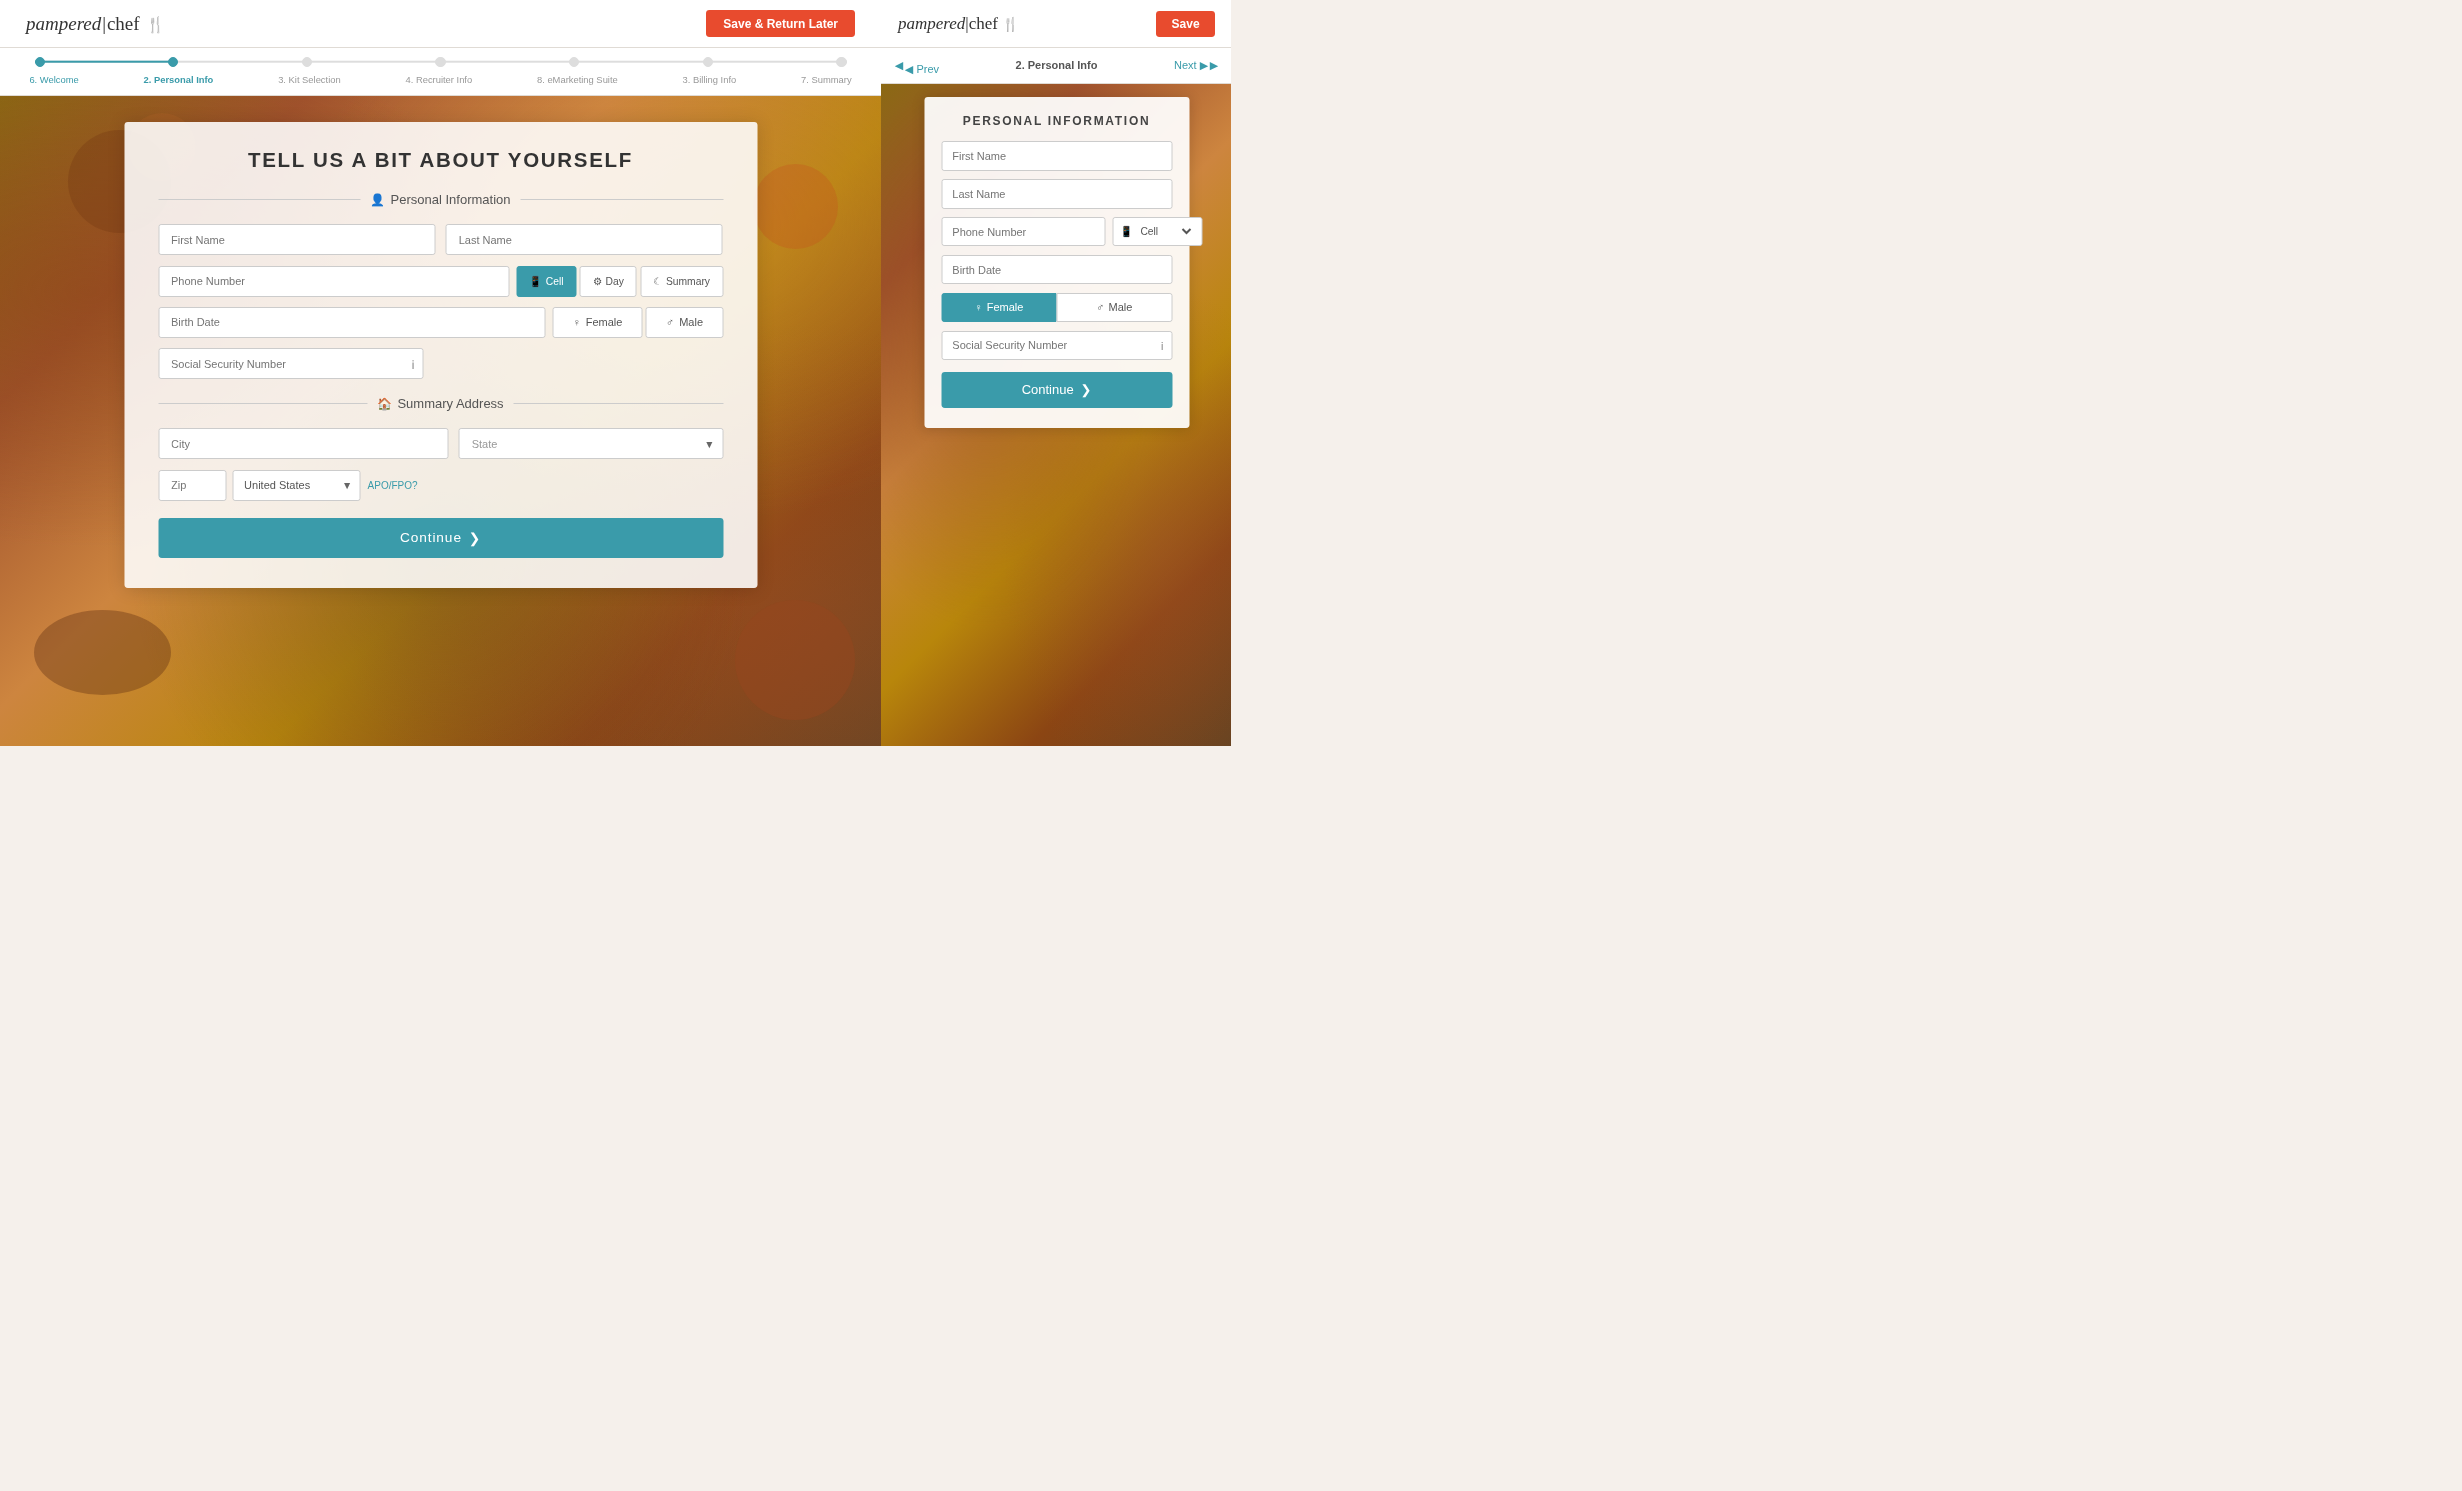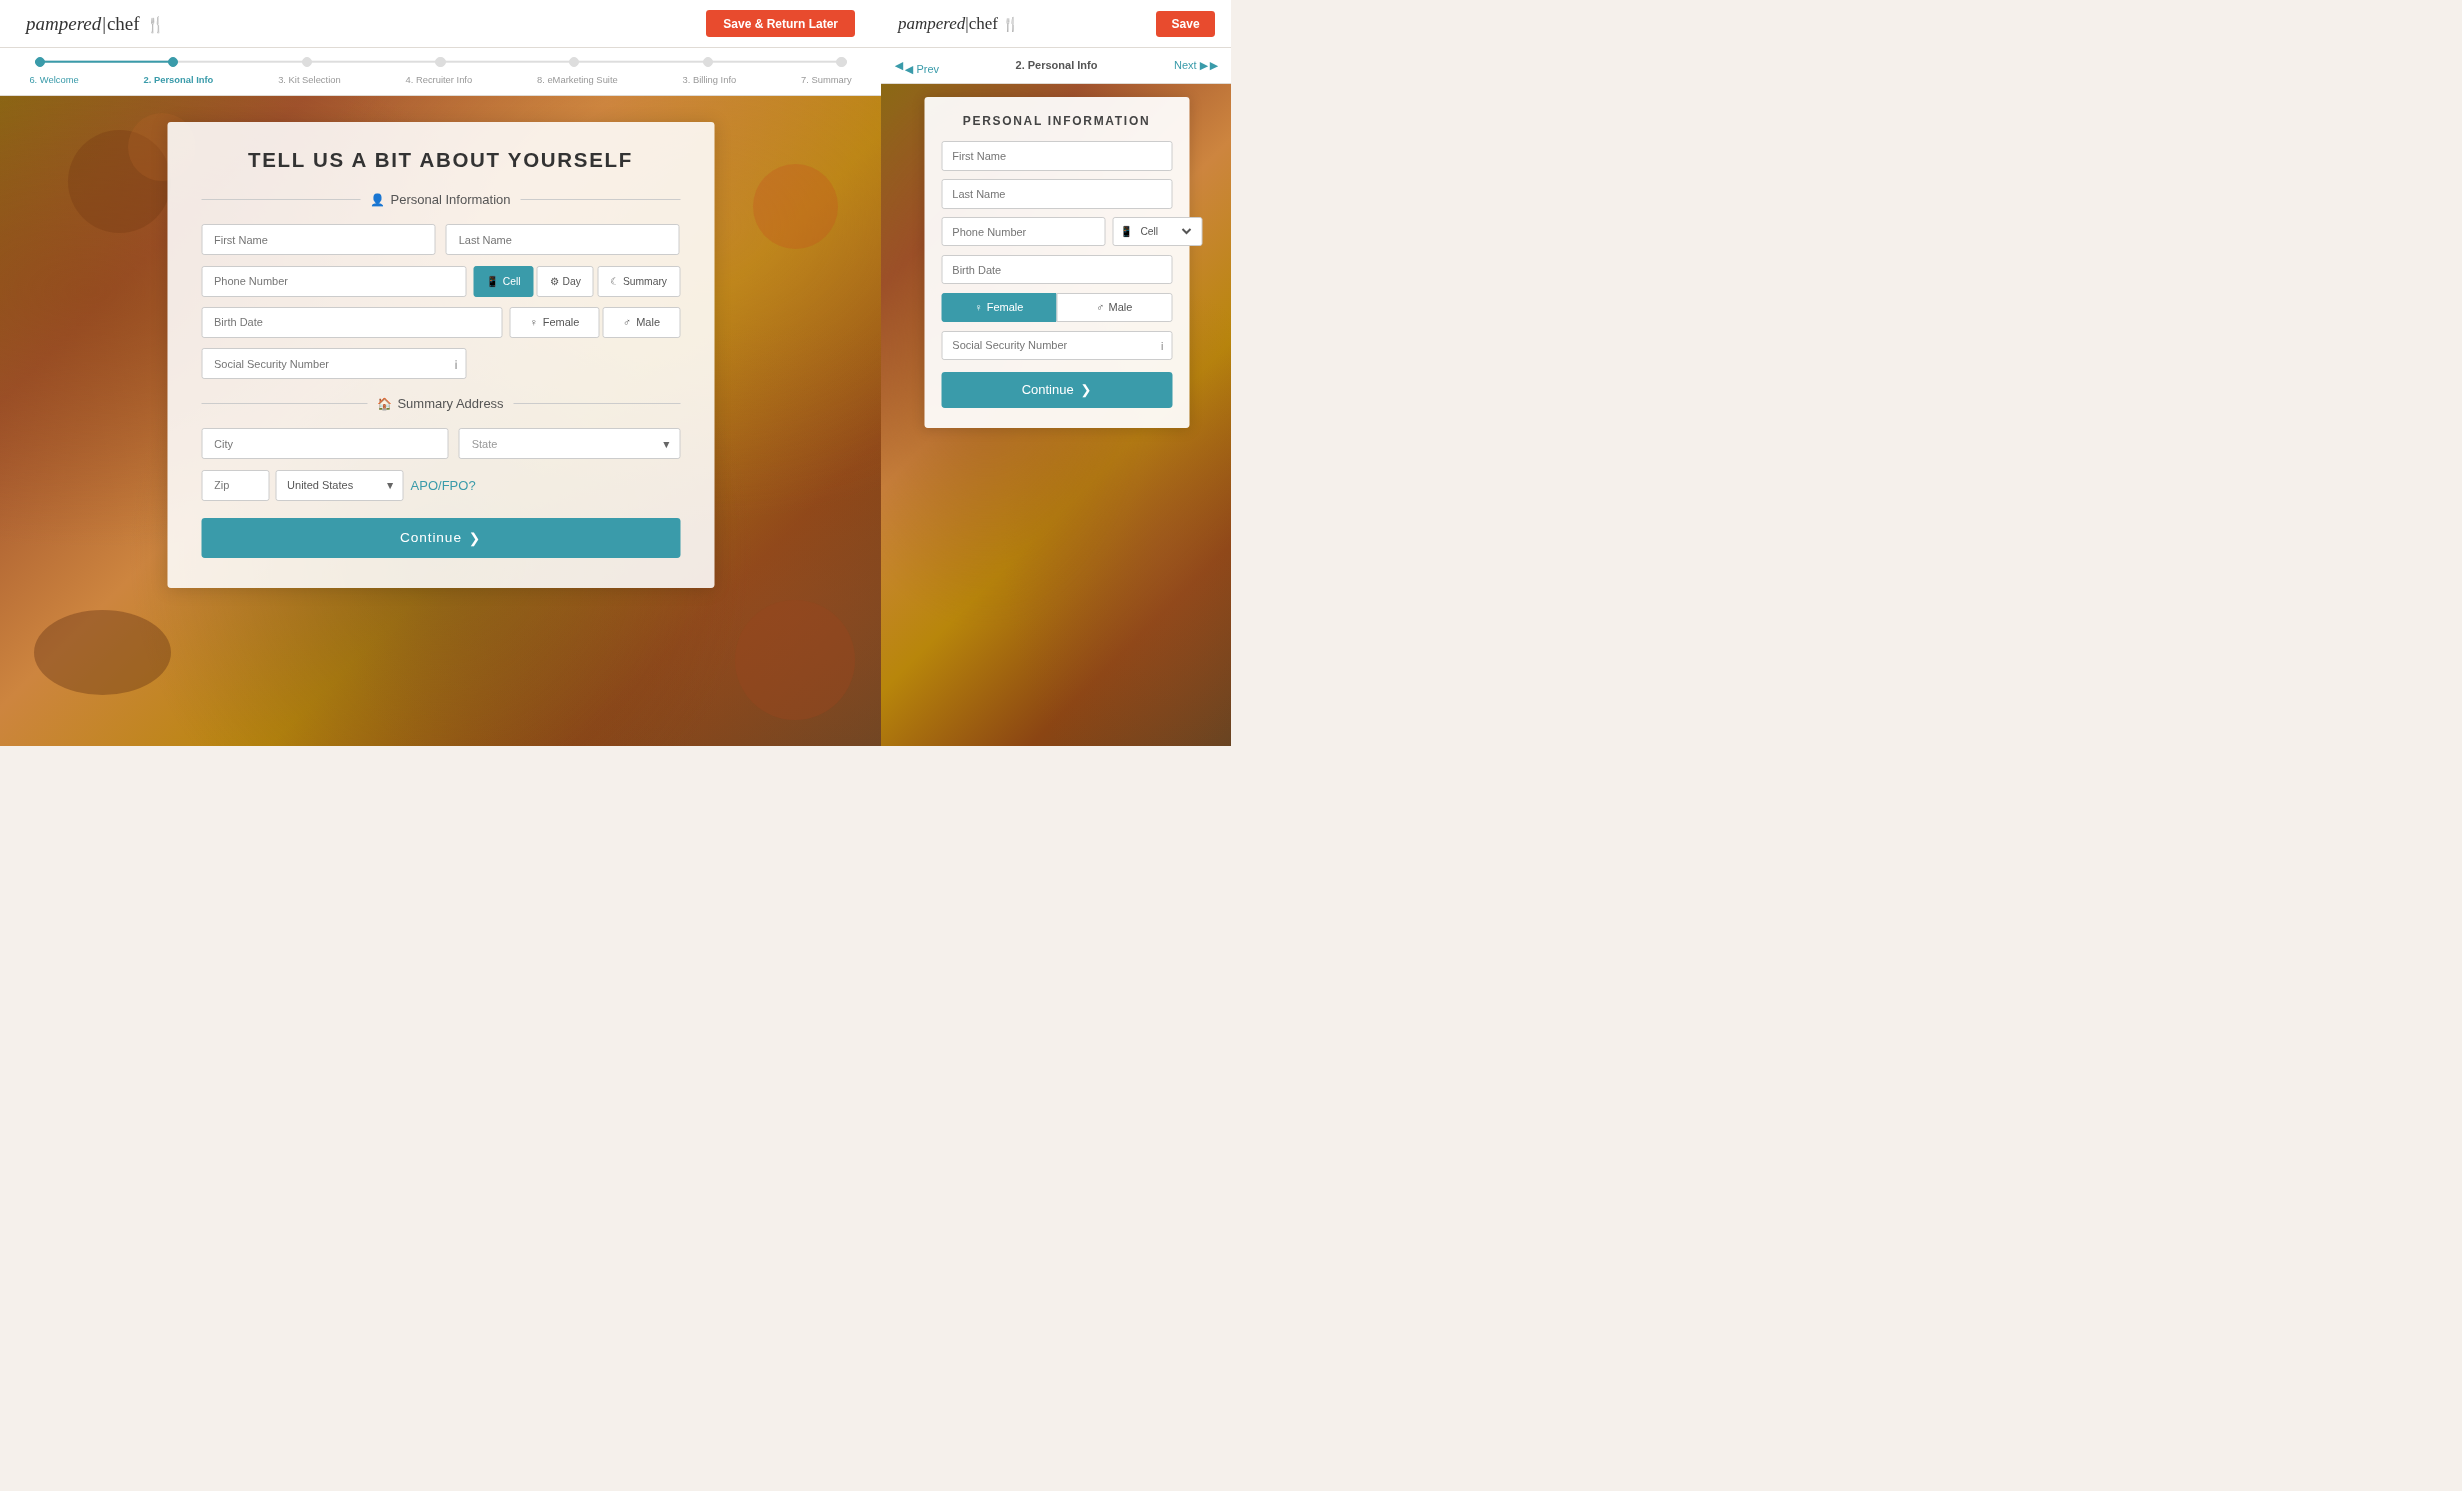--- a/index.html
+++ b/index.html
@@ -125,21 +125,21 @@
 
     
     .form-overlay {
       position: absolute;
       top: 26px;
       left: 50%;
       transform: translateX(-50%);
       background: rgba(255,255,255,0.88);
       border-radius: 3.4px;
       padding: 26px 34px 30px;
-      width: 547px;
+      width: 633px;
       box-shadow: 0 1.7px 17px rgba(0,0,0,0.15);
     }
     .form-title {
       text-align: center;
       font-size: 20.5px;
       font-weight: bold;
       color: #333;
       letter-spacing: 1.7px;
       margin-bottom: 20.5px;
     }
@@ -299,21 +299,21 @@
       border-radius: 2.6px;
       font-size: 11px;
       color: #555;
       background: #fff;
       appearance: none;
       cursor: pointer;
       width: 128px;
     }
     .apo-link {
       color: #3a9baa;
-      font-size: 13px;
+      font-size: 10px;
       cursor: pointer;
       text-decoration: none;
     }
 
     
     .continue-btn {
       display: flex;
       align-items: center;
       justify-content: center;
       gap: 6.8px;

